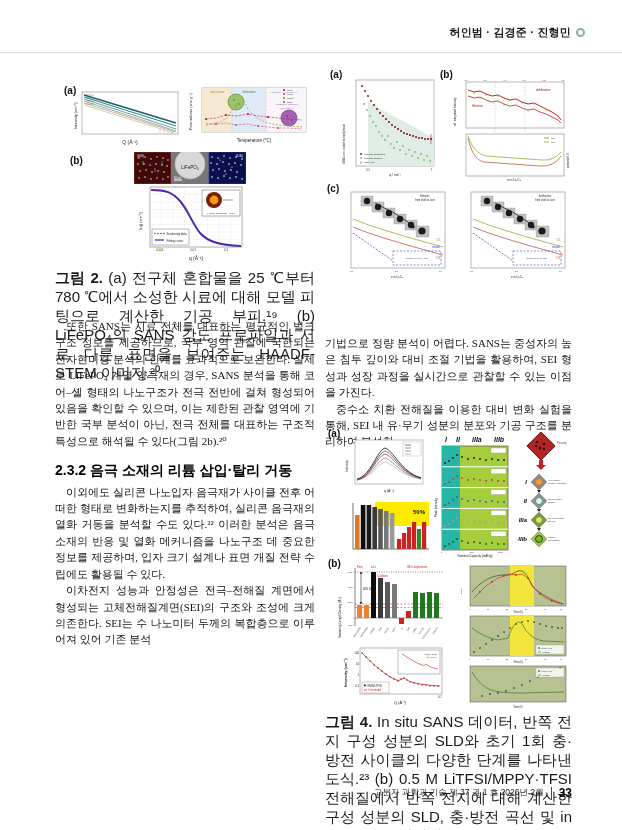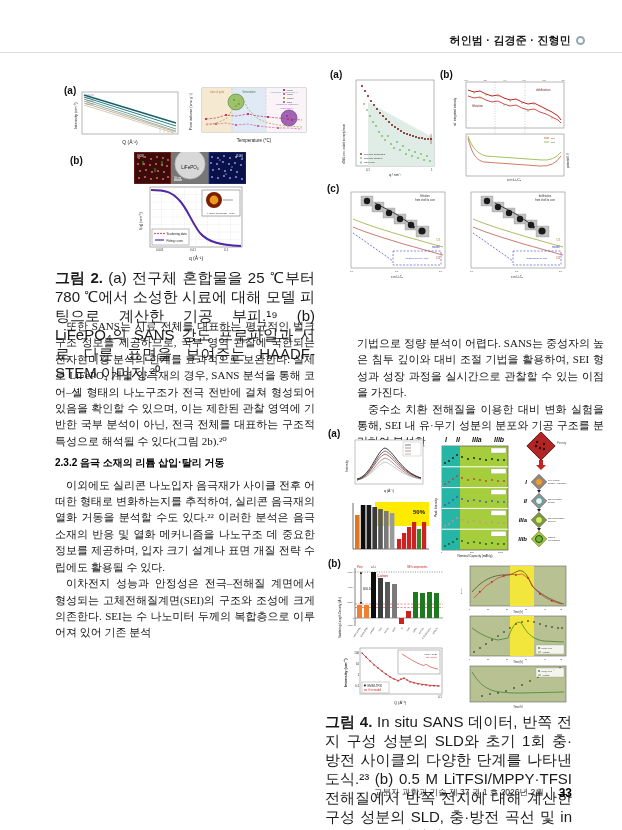--- a/index.html
+++ b/index.html
@@ -1,29 +1,29 @@
 <!DOCTYPE html>
 <html><head>
 <meta charset="utf-8">
 <style>
   html,body{margin:0;padding:0;background:#9a9a9a;}
   .page{position:relative;width:622px;height:830px;background:#ffffff;overflow:hidden;
         font-family:"Liberation Sans",sans-serif;}
   .authors{position:absolute;top:25px;right:37px;display:flex;align-items:center;gap:5px;
-           font-size:11px;font-weight:bold;color:#1b1b1b;letter-spacing:.2px;margin-top:8px;}
+           font-size:11px;font-weight:bold;color:#1b1b1b;letter-spacing:.2px;}
   .orcid{width:9px;height:9px;border:2.5px solid #8fa9b0;border-radius:50%;box-sizing:border-box;}
   .top-rule{position:absolute;top:52px;left:0;width:622px;height:1px;background:#dedede;}
   .figlabel{position:absolute;font-weight:bold;font-size:10px;color:#111;}
   .caption{position:absolute;font-size:15px;line-height:19px;color:#1a1a1a;text-align:justify;}
   .caption b{font-weight:bold;}
   .btext{position:absolute;font-size:11px;line-height:16.4px;color:#141414;text-align:justify;
          font-family:"Liberation Serif","DejaVu Serif",serif;}
   .btext p{margin:0;}
   .btext p.ind{text-indent:11px;}
-  .btext h3{font-size:10px;margin:6px 0 5px 0;font-family:"Liberation Sans",sans-serif;
+  .btext h3{font-size:14px;margin:13px 0 5px 0;font-family:"Liberation Sans",sans-serif;
             font-weight:bold;color:#000;}
   .footer{position:absolute;top:786px;left:0;width:572px;display:flex;justify-content:flex-end;
           align-items:center;gap:7px;font-size:8.5px;color:#222;}
   .footer .vbar{width:1px;height:13px;background:#444;}
   .footer .pagenum{font-size:12px;font-weight:bold;color:#000;}
   svg{position:absolute;display:block;}
   svg text{font-family:"Liberation Sans",sans-serif;}
   .serifit{font-family:"Liberation Serif",serif;font-style:italic;font-weight:bold;}
 </style>
 </head>
@@ -376,21 +376,21 @@
     <text x="95" y="59" font-size="2.8" fill="#3a3ac2">model</text>
     <text x="60" y="89" font-size="3" text-anchor="middle" fill="#222">x in LiₓC₆</text>
     <g font-size="2.2" fill="#333">
         <text x="13" y="83">0.0</text>
         <text x="58" y="83">0.5</text>
         <text x="102" y="83">1.0</text>
       </g>
   </svg>
 
 
-  <div class="btext" style="left:325px;top:335px;width:247px;margin-left:32px;">
+  <div class="btext" style="left:325px;top:335px;width:247px;">
     <p>기법으로 정량 분석이 어렵다. SANS는 중성자의 높은 침투 깊이와 대비 조절 기법을 활용하여, SEI 형성과 성장 과정을 실시간으로 관찰할 수 있는 이점을 가진다.</p>
     <p class="ind">중수소 치환 전해질을 이용한 대비 변화 실험을 통해, SEI 내 유·무기 성분의 분포와 기공 구조를 분리하여 분석한</p>
   </div>
 
   <span class="figlabel" style="left:328px;top:428px;">(a)</span>
 
   <svg style="left:343px;top:436px;" width="86" height="58" viewBox="0 0 86 58">
     <rect x="12" y="4" width="68" height="44" fill="#fff" stroke="#999" stroke-width="0.6"></rect>
     <path d="M14 44 C28 42 34 28 42 26 C50 28 58 40 78 43" stroke="#bbb" stroke-width="0.8" fill="none"></path>
     <path d="M14 44 C28 42 34 24 42 22 C50 24 58 39 78 43" stroke="#888" stroke-width="0.8" fill="none"></path>

